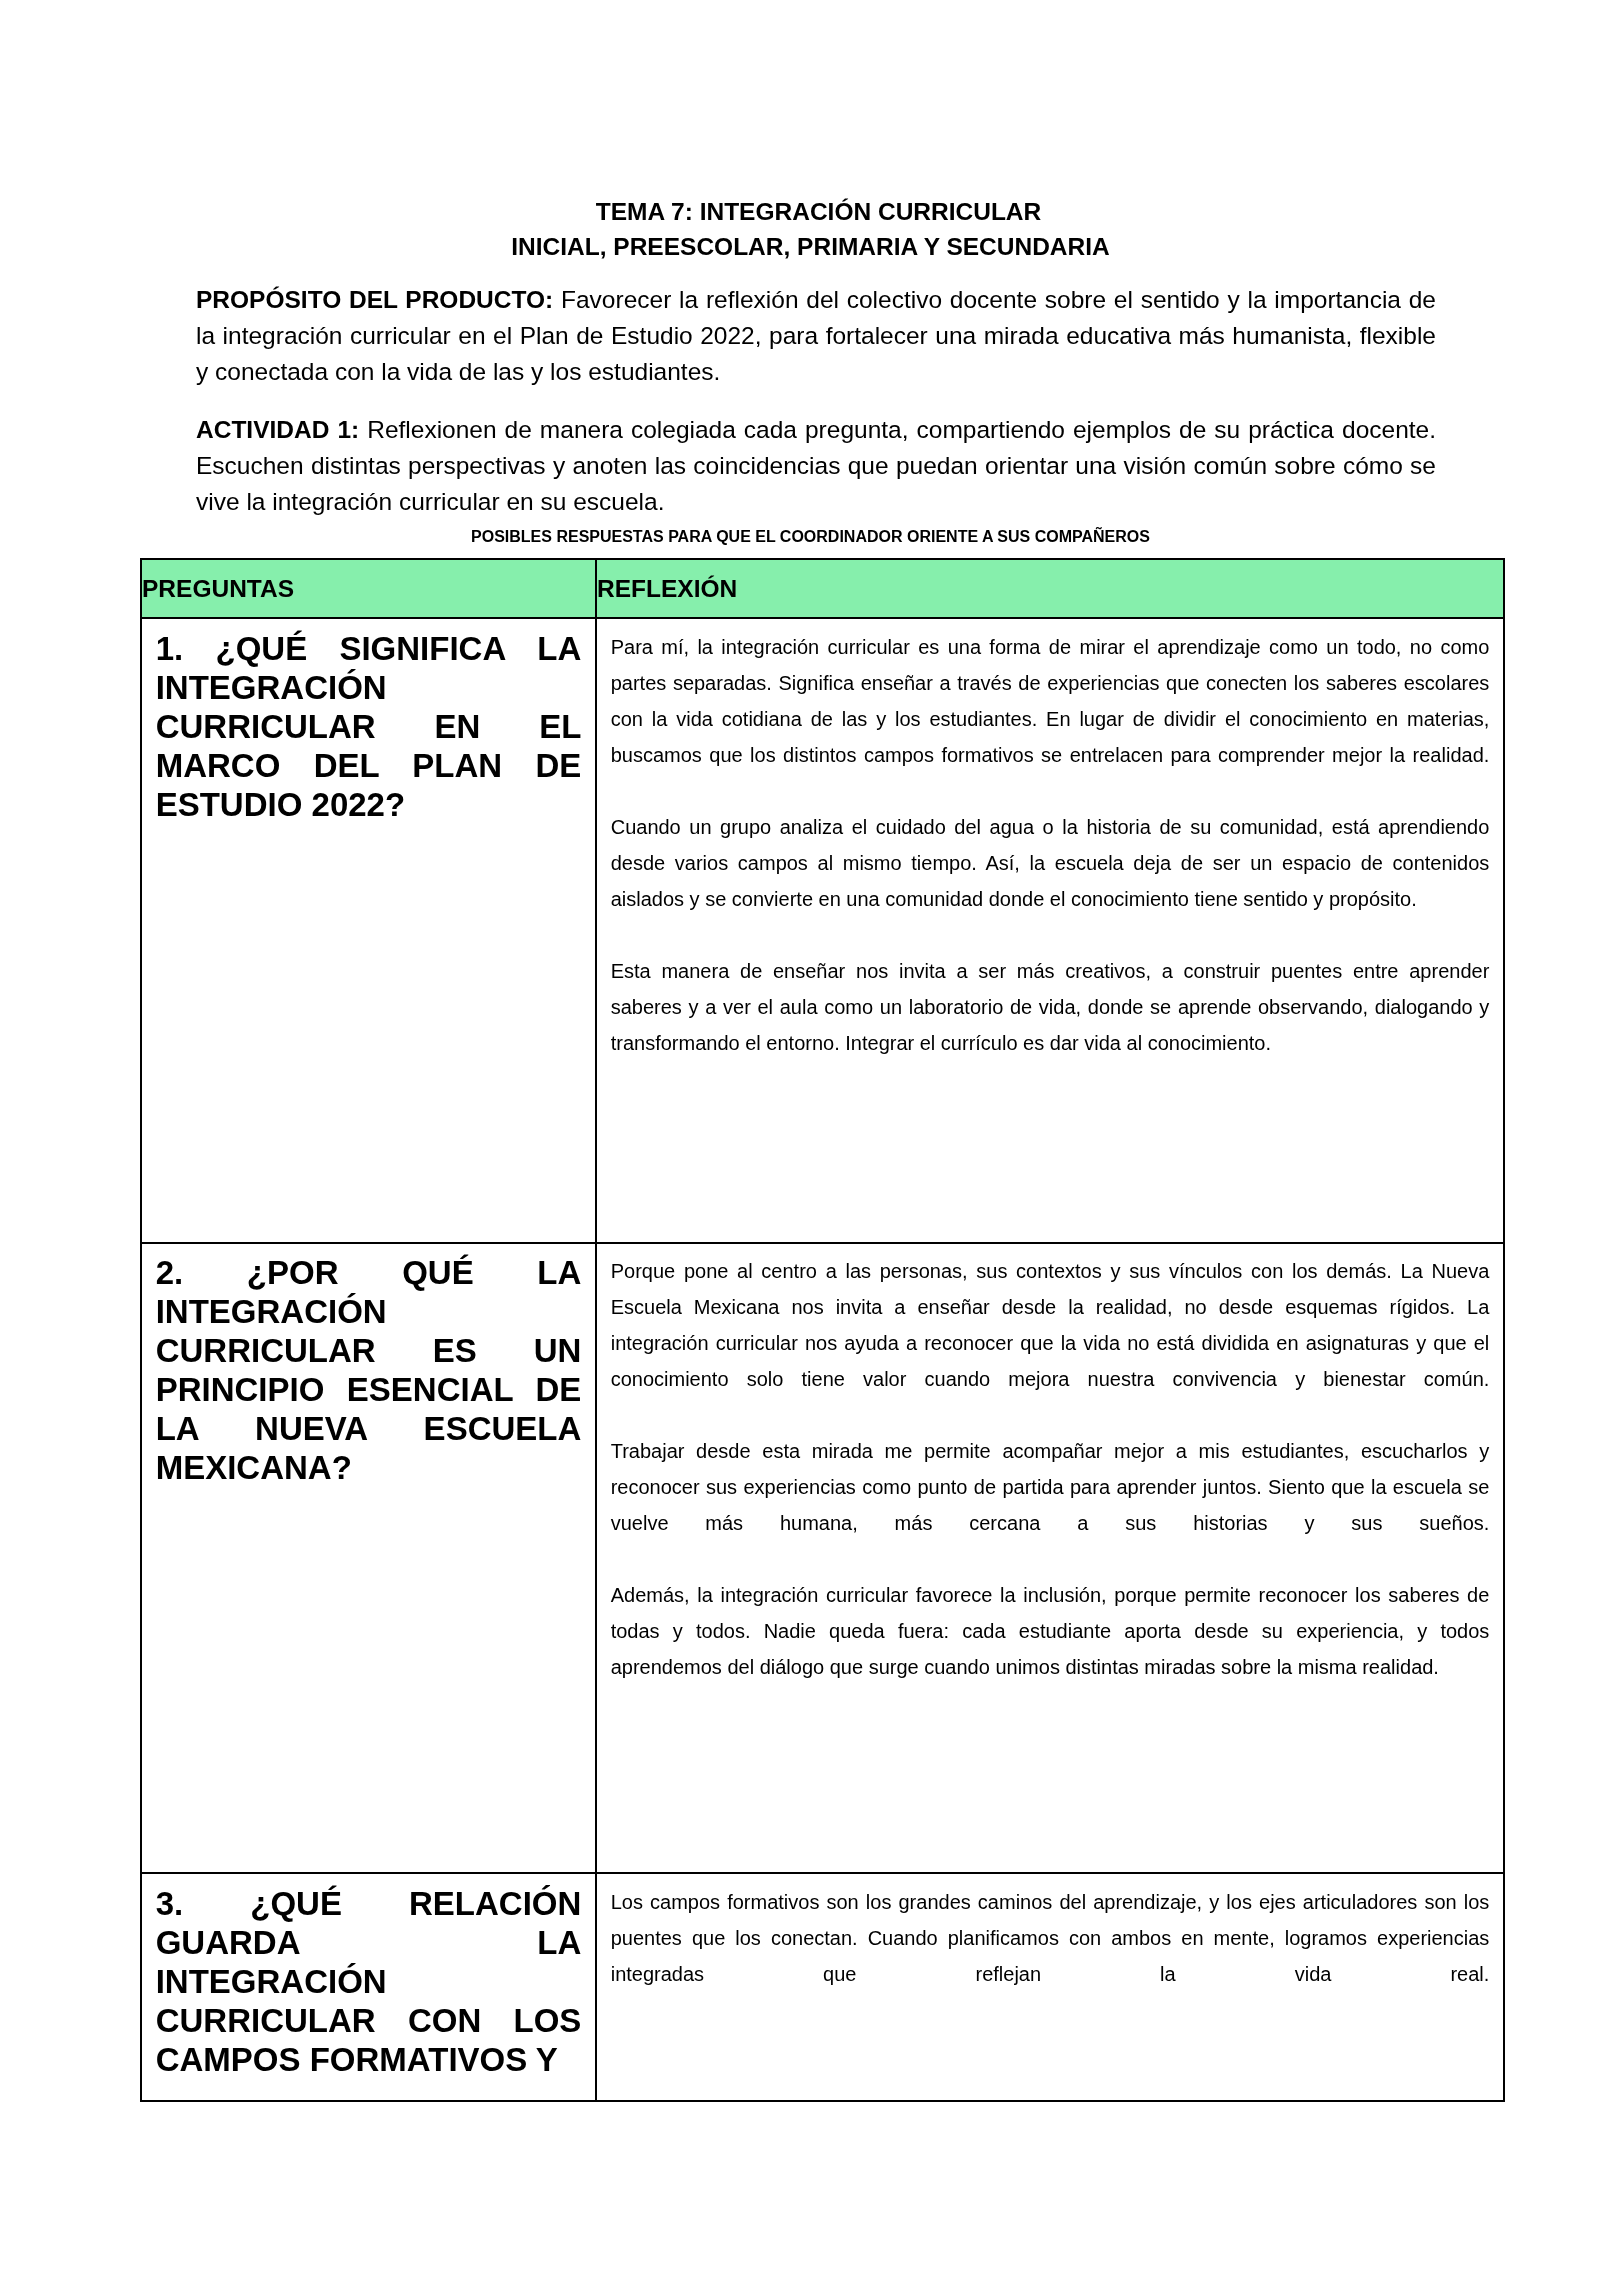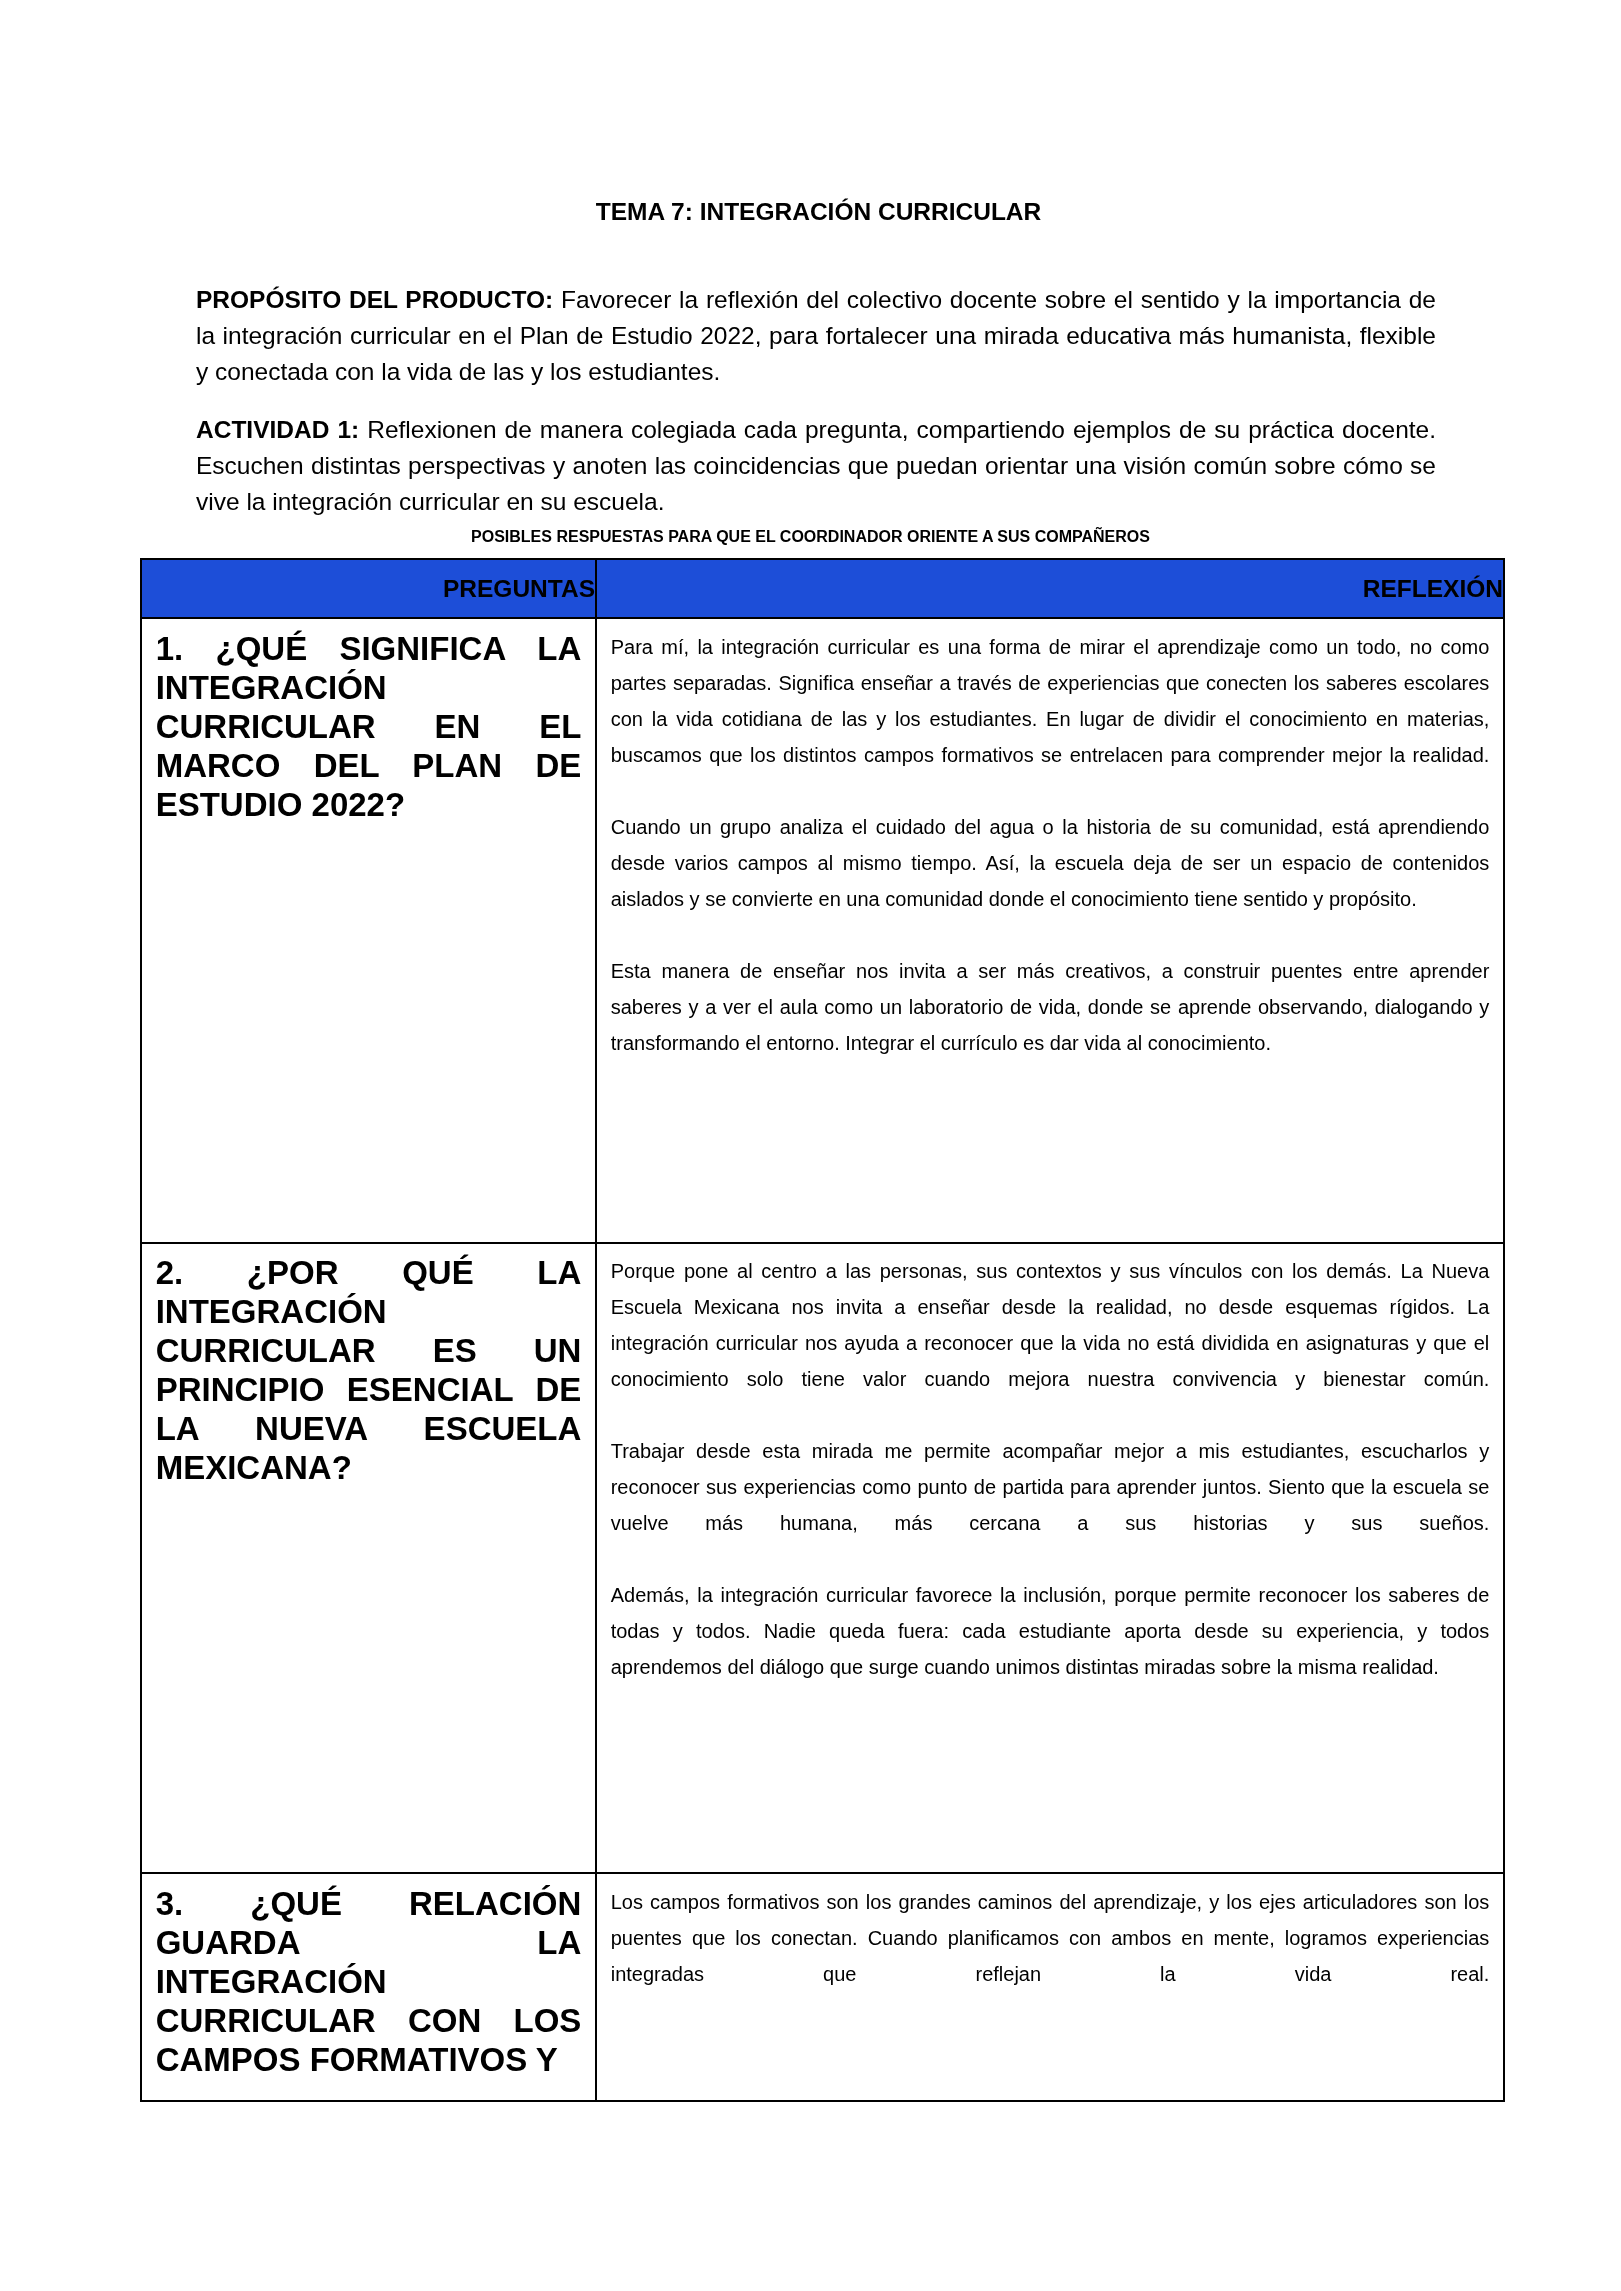--- a/index.html
+++ b/index.html
@@ -8,39 +8,40 @@
   .title { position: absolute; left: 0; width: 1621px; text-align: center; font-weight: bold; font-size: 24.5px; line-height: 35px; }
   .t1 { top: 194px; padding-left: 8px; }
   .t2 { top: 229px; }
   .para { position: absolute; left: 196px; width: 1240px; font-size: 24.5px; line-height: 36px; text-align: justify; }
   .para b { font-weight: bold; }
   .p1 { top: 282px; }
   .p2 { top: 412px; }
   .subhead { position: absolute; left: 0; width: 1621px; top: 519px; text-align: center; font-weight: bold; font-size: 16px; line-height: 35px; }
   table.grid { position: absolute; left: 140px; top: 558px; width: 1362px; border-collapse: collapse; table-layout: fixed; }
   table.grid td, table.grid th { border: 2.9px solid #000; vertical-align: top; padding: 0; }
-  table.grid th { background: #1d4ed8; height: 57px; font-weight: bold; font-size: 24.5px; text-align: right; vertical-align: middle; }
+  table.grid th { background: #86efac; height: 57px; font-weight: bold; font-size: 24.5px; text-align: left; vertical-align: middle; }
   col.c1 { width: 455px; }
   col.c2 { width: 908px; }
   .q { font-weight: bold; font-size: 33px; line-height: 39px; text-align: justify; padding: 9.8px 13.7px 0 13.7px !important; text-align-last: left; }
   .q span { display: block; text-align: justify; }
   .a { font-size: 20px; line-height: 36px; padding: 9.8px 13.7px 11.8px 13.7px !important; }
   .a p { margin: 0 0 36px 0; text-align: justify; }
   .a p:last-child { margin-bottom: 0; }
   .a p.last-just { text-align-last: justify; }
   tr.r1 td { height: 601px; }
   tr.r2 td { height: 607px; }
   tr.r3 td { height: 204px; }
 </style>
 </head>
 <body>
 
 <div class="page">
 
   <div class="title t1">TEMA 7: INTEGRACIÓN CURRICULAR</div>
+  <div class="title t2">INICIAL, PREESCOLAR, PRIMARIA Y SECUNDARIA</div>
 
   <div class="para p1"><b>PROPÓSITO DEL PRODUCTO:</b><span> Favorecer la reflexión del colectivo docente sobre el sentido y la importancia de la integración curricular en el Plan de Estudio 2022, para fortalecer una mirada educativa más humanista, flexible y conectada con la vida de las y los estudiantes.</span></div>
 
   <div class="para p2"><b>ACTIVIDAD 1:</b><span> Reflexionen de manera colegiada cada pregunta, compartiendo ejemplos de su práctica docente. Escuchen distintas perspectivas y anoten las coincidencias que puedan orientar una visión común sobre cómo se vive la integración curricular en su escuela.</span></div>
 
   <div class="subhead">POSIBLES RESPUESTAS PARA QUE EL COORDINADOR ORIENTE A SUS COMPAÑEROS</div>
 
   <table class="grid">
     <colgroup>
         <col class="c1">

